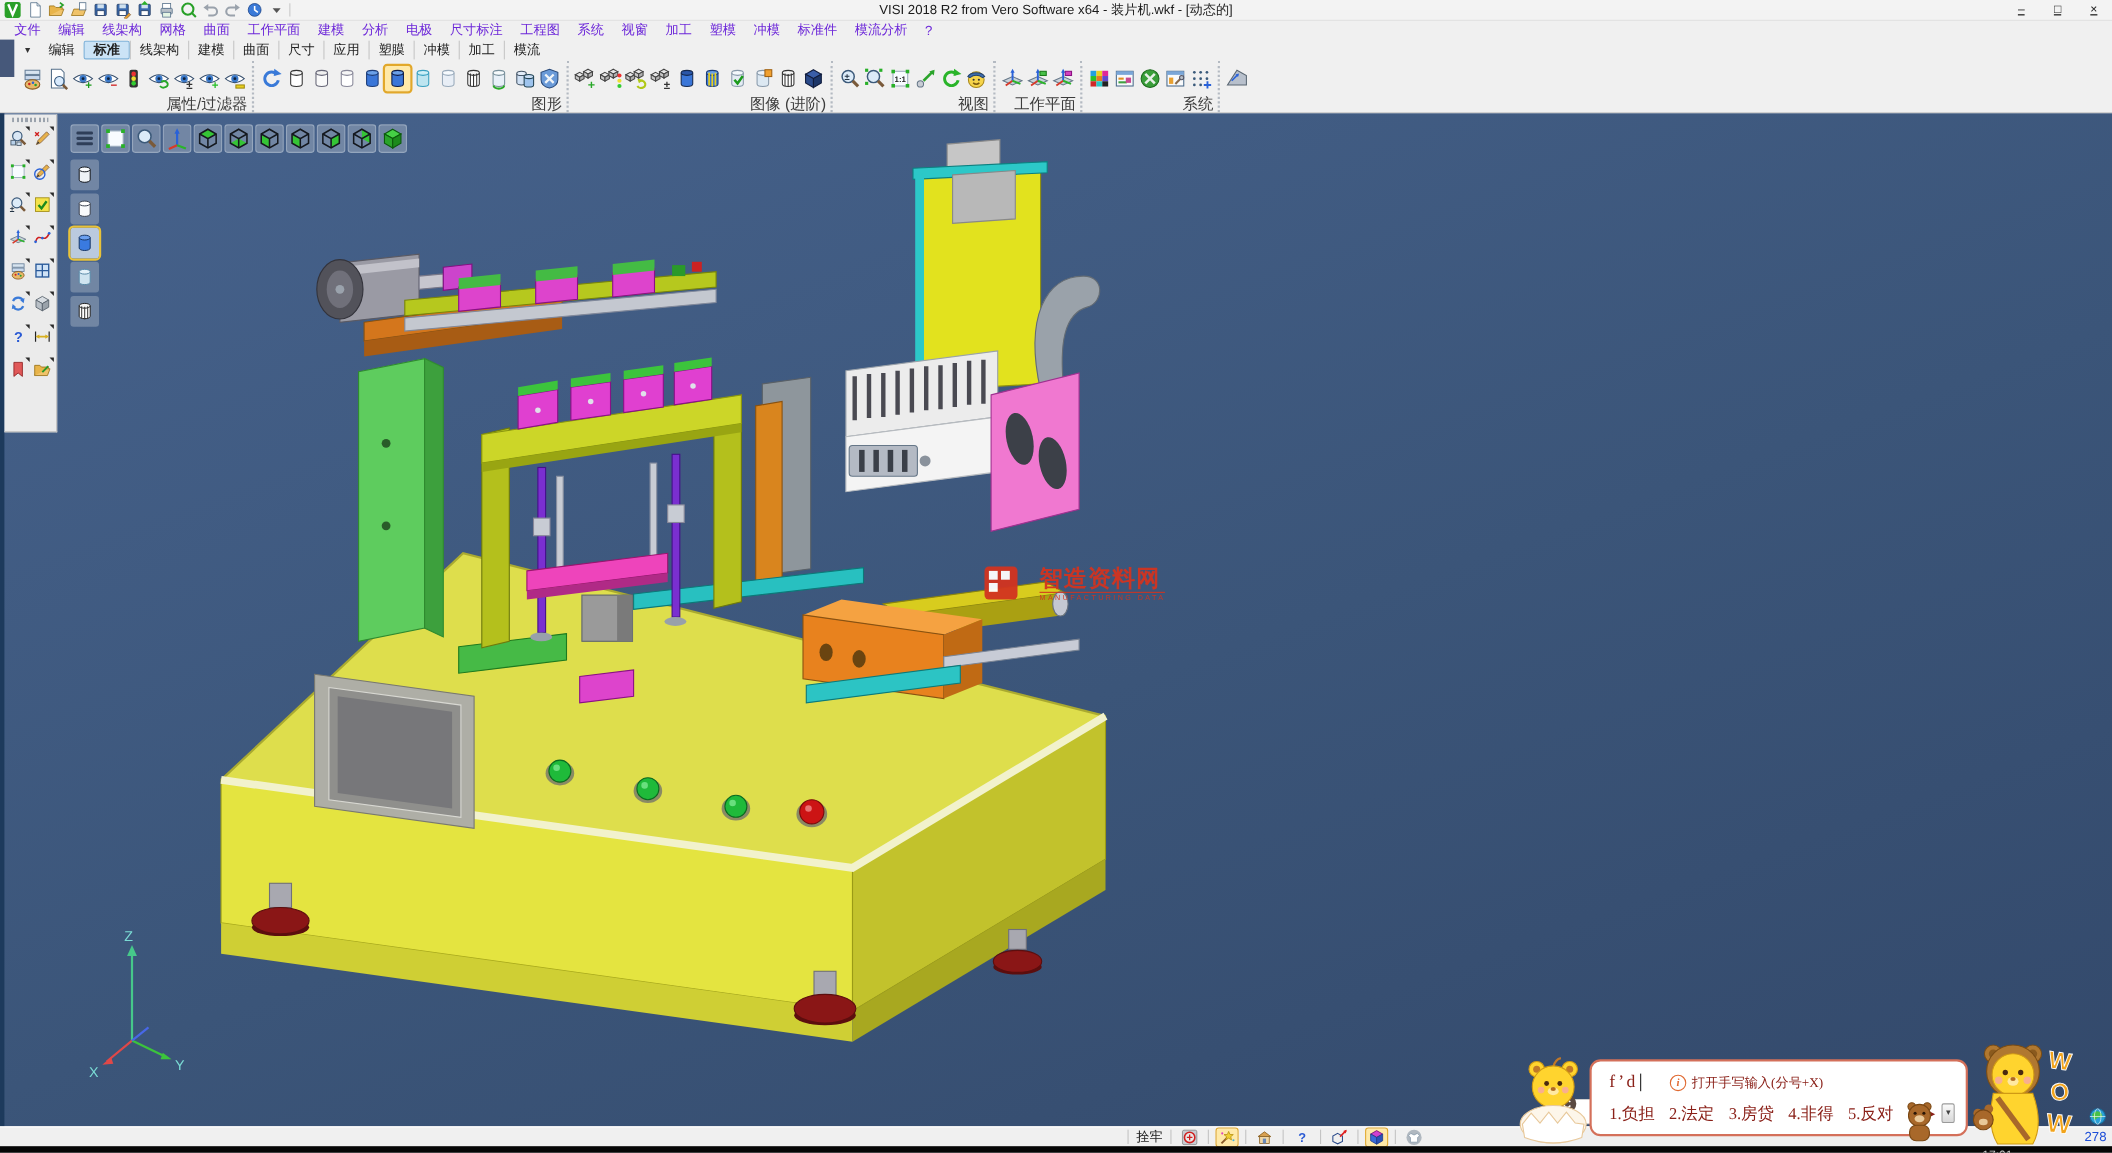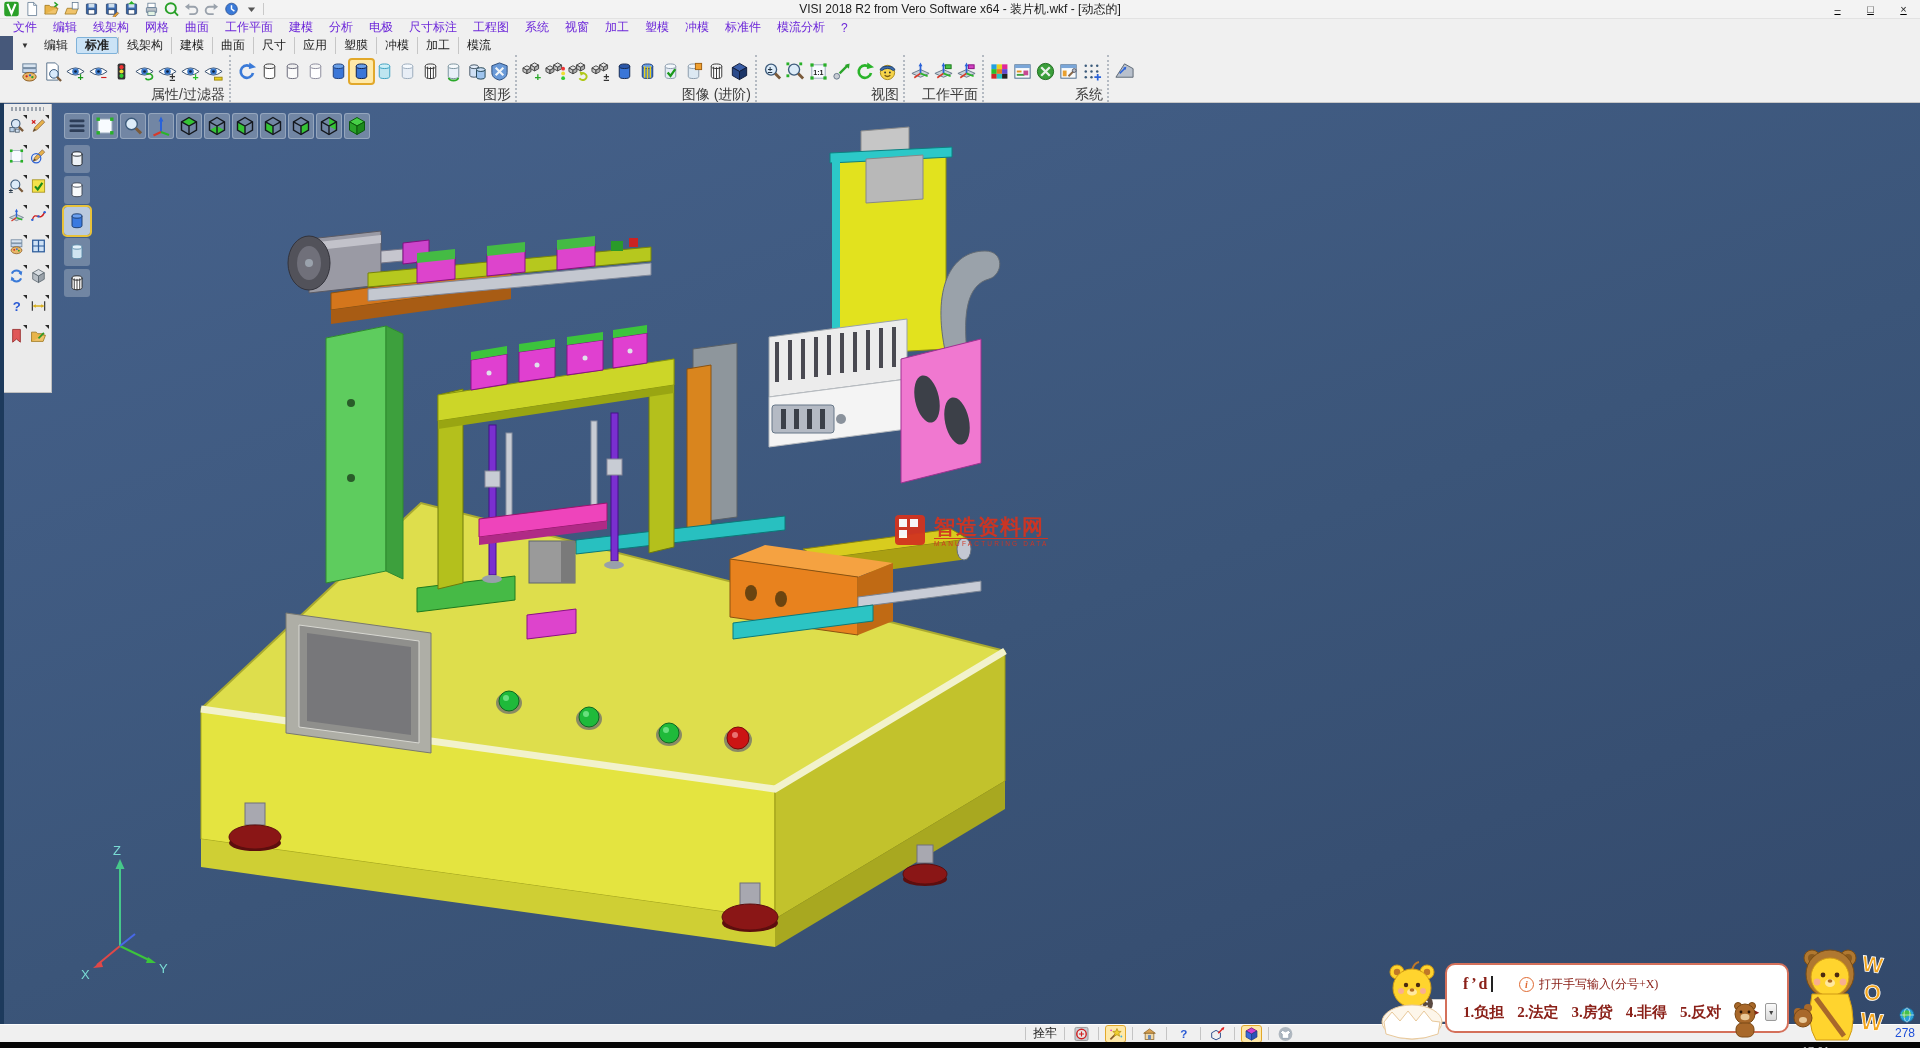--- a/index.html
+++ b/index.html
@@ -44,21 +44,21 @@
                border-left:4px solid transparent;border-top:4px solid #2a2a2a;}
   .viewport{position:absolute;left:51px;top:0;right:0;bottom:0;overflow:hidden;}
   .vtoolbar{position:absolute;left:13px;top:10px;display:flex;gap:2px;z-index:5;}
   .vbtn{width:26px;height:26px;background:rgba(152,166,186,.55);border-radius:3px;padding:2px;box-sizing:border-box;
         box-shadow:inset 0 0 0 1px rgba(215,225,238,.35);}
   .stoolbar{position:absolute;left:13px;top:42px;display:flex;flex-direction:column;gap:3px;width:26px;z-index:5;}
   .sbtn{width:26px;height:28px;background:rgba(152,166,186,.55);border-radius:3px;padding:3px;box-sizing:border-box;}
   .sbtn.active{background:rgba(200,214,232,.9);outline:2px solid #e8c23a;}
   .machine{position:absolute;left:0;top:0;width:1869px;height:921px;}
   
-  .watermark{position:absolute;left:844px;top:412px;display:flex;align-items:flex-start;gap:9px;z-index:4;opacity:.95;}
+  .watermark{position:absolute;left:844px;top:412px;display:flex;align-items:flex-start;gap:20px;z-index:4;opacity:.95;}
   .wm-icon{width:30px;height:30px;background:#d23420;border-radius:4px;position:relative;}
   .wm-icon i{position:absolute;width:8px;height:8px;background:#fff;}
   .wm-text{display:flex;flex-direction:column;color:#d23420;}
   .wm-title{font-size:21px;font-weight:bold;letter-spacing:1px;line-height:23px;}
   .wm-sub{font-size:6.5px;letter-spacing:2.2px;border-top:1px solid #d23420;padding-top:1px;}
   
   .statusbar{height:17px;background:#f0f0f0;position:relative;font-size:12px;color:#222;border-top:1px solid #fdfdfd;}
   .sb-cluster{position:absolute;left:1025px;top:0;height:100%;display:flex;align-items:center;gap:7px;}
   .vsep{width:1px;height:13px;background:#c4c4c4;}
   .sb-ico{width:19px;height:16px;padding:0;border-radius:2px;box-sizing:border-box;}
@@ -66,28 +66,28 @@
   .sb-coord{position:absolute;right:5px;top:1px;font-size:12px;color:#1d4ed8;}
   
   .taskbar{height:8px;background:#060606;overflow:hidden;position:relative;}
   .clock{position:absolute;left:1802px;top:3px;color:#c8c8c8;font-size:11px;}
   
   .ime{position:absolute;left:0;top:0;z-index:60;}
   .ime-bubble{position:absolute;left:1445px;top:963px;width:344px;height:70px;background:#fff;
               border:2px solid #d4705a;border-radius:10px;box-sizing:border-box;padding:6px 10px 4px 16px;
               font-family:"Liberation Serif",serif;color:#8a2018;}
   .ime-line1{display:flex;align-items:center;height:26px;}
-  .ime-comp{font-size:16px;font-weight:bold;letter-spacing:2px;}
+  .ime-comp{font-size:16px;font-weight:normal;letter-spacing:2px;}
   .caret{display:inline-block;width:1.5px;height:16px;background:#222;margin-left:2px;}
   .info-badge{width:13px;height:13px;border:1.5px solid #e06a32;border-radius:50%;color:#e06a32;
               font:italic bold 10px "Liberation Serif",serif;display:inline-flex;align-items:center;justify-content:center;
               margin:0 5px 0 26px;flex:none;}
   .ime-hint{font-size:12px;}
   .ime-line2{display:flex;align-items:center;height:26px;margin-top:2px;}
-  .cand{font-size:15px;font-weight:bold;margin-right:13px;white-space:nowrap;}
+  .cand{font-size:15px;font-weight:normal;margin-right:13px;white-space:nowrap;}
   .pager{font-size:13px;letter-spacing:1px;margin-left:2px;}
   .more-btn{width:14px;height:16px;margin-left:5px;background:linear-gradient(#fafafa,#d8d8d8);
             border:1px solid #9a9a9a;border-radius:2px;font-size:7px;color:#444;
             display:flex;align-items:center;justify-content:center;font-family:"Liberation Sans",sans-serif;}
   .skin-pill{position:absolute;left:1408px;top:999px;width:50px;height:21px;background:#fff;border:1px solid #cfcfcf;
              border-radius:4px;}
   .skin-badge{position:absolute;left:1416px;top:995px;width:17px;height:17px;border-radius:50%;background:#5a4a42;
               color:#fff;font-size:11px;font-weight:bold;display:flex;align-items:center;justify-content:center;}
   .mascot{position:absolute;}
   .globe{position:absolute;left:1899px;top:1007px;width:16px;height:16px;}

